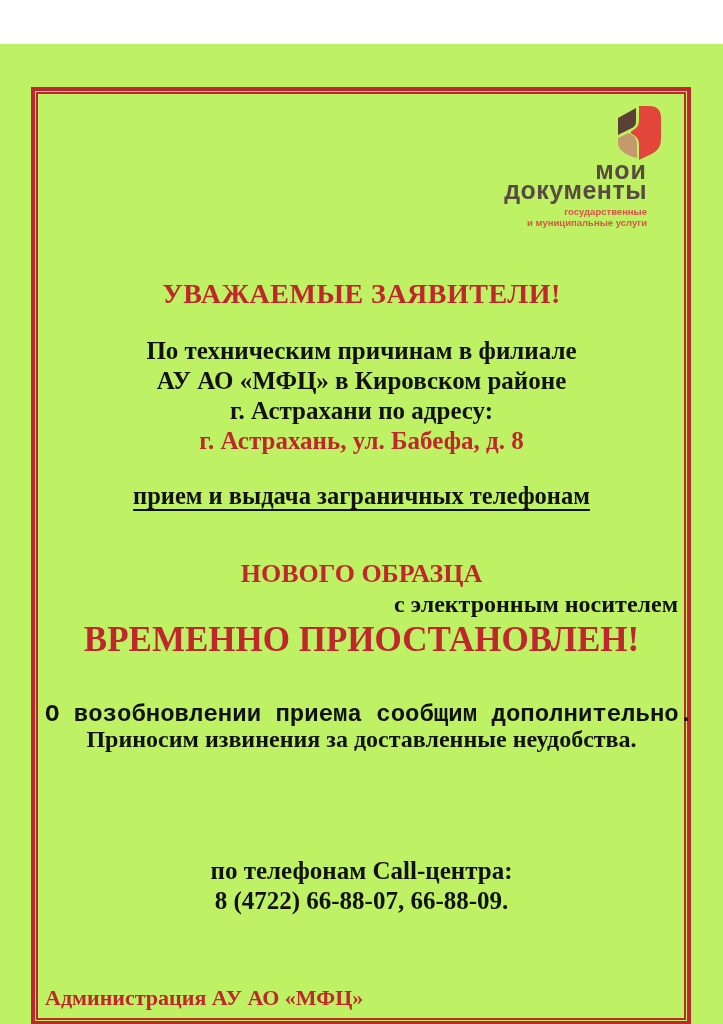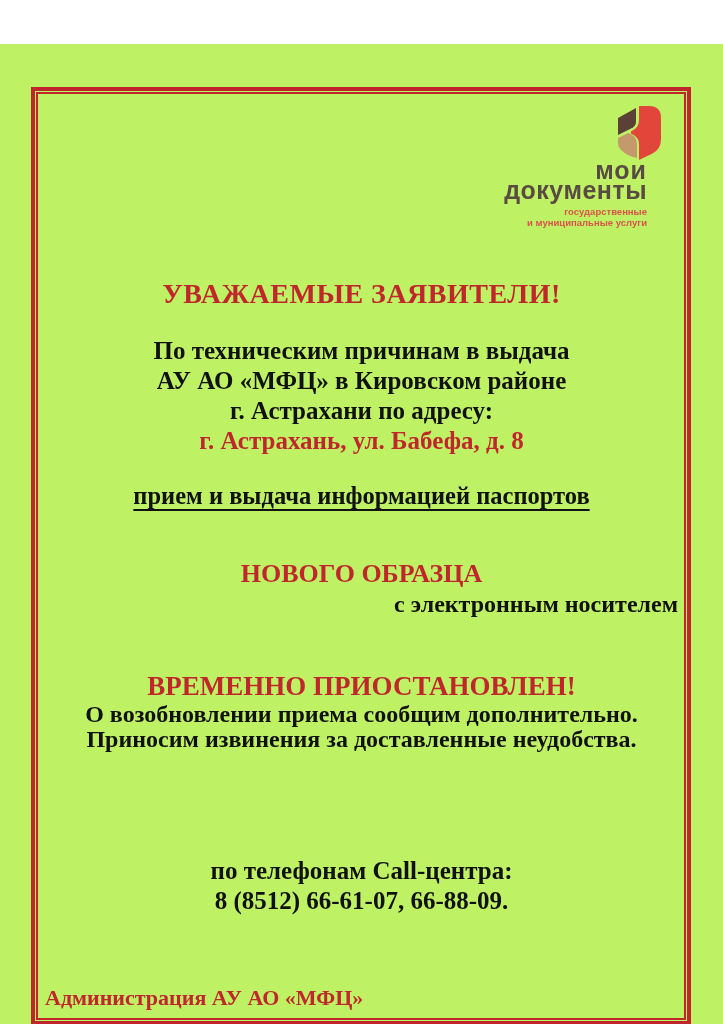--- a/index.html
+++ b/index.html
@@ -57,22 +57,22 @@
   }
   .red { color: #c0272d; }
   .title      { top: 234px; font-size: 28px; letter-spacing: 0.5px; text-align: center; }
   .intro      { top: 292px; font-size: 25px; line-height: 30px; }
   .service    { top: 438px; font-size: 24.5px;
                 text-decoration: underline;
                 text-decoration-thickness: 2px;
                 text-underline-offset: 5px; }
   .type       { top: 515px; font-size: 26px; }
   .detail     { top: 547px; font-size: 24px; text-align: right; }
-  .status     { top: 627px; font-size: 27px; }
-  .note1      { top: 657px; font-size: 24px; }
+  .status     { top: 576px; font-size: 35px; }
+  .note1      { top: 657px; font-size: 24px; font-family: Liberation Mono, monospace; }
   .note2      { top: 682px; font-size: 24px; }
   .contact    { top: 812px; font-size: 25px; line-height: 30px; }
   .signature  { top: 941px; font-size: 22px; text-align: left; right: 40px; left: 45px; }
 </style>
 </head>
 <body>
 
 <div class="page">
 
   <div class="frame-outer">
@@ -87,38 +87,38 @@
     </svg>
     <div class="brand-top">мои</div>
     <div class="brand-bottom">документы</div>
     <div class="tagline tagline-first">государственные</div>
     <div class="tagline">и муниципальные услуги</div>
   </div>
 
   <div class="line title red">УВАЖАЕМЫЕ ЗАЯВИТЕЛИ!</div>
 
   <div class="line intro">
-    <div>По техническим причинам в выдача</div>
+    <div>По техническим причинам в филиале</div>
     <div>АУ АО «МФЦ» в Кировском районе</div>
     <div>г. Астрахани по адресу:</div>
     <div class="red">г. Астрахань, ул. Бабефа, д. 8</div>
   </div>
 
-  <div class="line service">прием и выдача информацией паспортов</div>
+  <div class="line service">прием и выдача заграничных телефонам</div>
 
   <div class="line type red">НОВОГО ОБРАЗЦА</div>
 
   <div class="line detail">с электронным носителем</div>
 
   <div class="line status red">ВРЕМЕННО ПРИОСТАНОВЛЕН!</div>
 
   <div class="line note1">О возобновлении приема сообщим дополнительно.</div>
 
   <div class="line note2">Приносим извинения за доставленные неудобства.</div>
 
   <div class="line contact">
     <div>по телефонам Call-центра:</div>
-    <div>8 (8512) 66-61-07, 66-88-09.</div>
+    <div>8 (4722) 66-88-07, 66-88-09.</div>
   </div>
 
   <div class="line signature red">Администрация АУ АО «МФЦ»</div>
 
 </div>
 
 </body></html>

